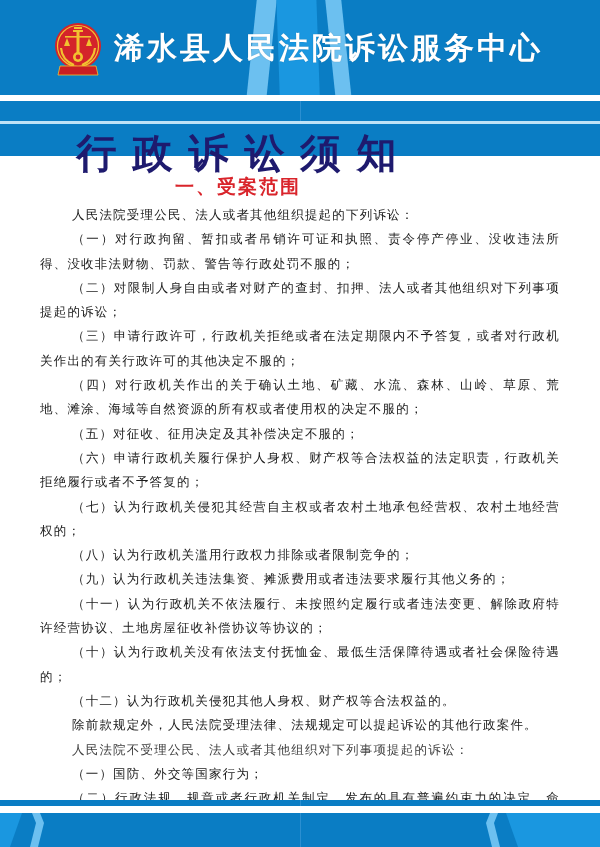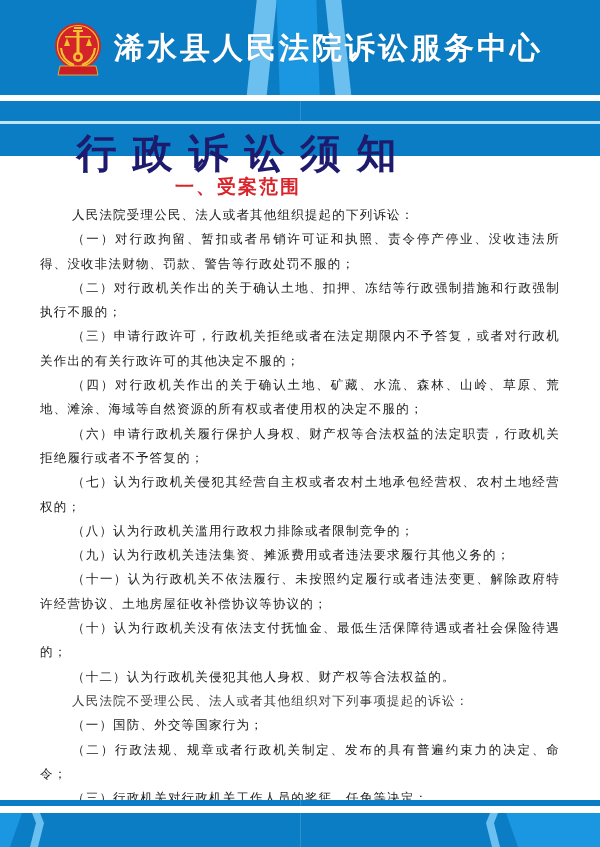--- a/index.html
+++ b/index.html
@@ -139,30 +139,32 @@
 
   <div class="header-title">浠水县人民法院诉讼服务中心</div>
 </div>
 
 <h1 class="main-title">行政诉讼须知</h1>
 <h2 class="section-title">一、受案范围</h2>
 
 <div class="content">
   <p>人民法院受理公民、法人或者其他组织提起的下列诉讼：</p>
   <p>（一）对行政拘留、暂扣或者吊销许可证和执照、责令停产停业、没收违法所得、没收非法财物、罚款、警告等行政处罚不服的；</p>
-  <p>（二）对行政机关作出的关于确认土地、扣押、冻结等行政强制措施和行政强制执行不服的；</p>
+  <p>（二）对限制人身自由或者对财产的查封、扣押、法人或者其他组织对下列事项提起的诉讼；</p>
   <p>（三）申请行政许可，行政机关拒绝或者在法定期限内不予答复，或者对行政机关作出的有关行政许可的其他决定不服的；</p>
   <p>（四）对行政机关作出的关于确认土地、矿藏、水流、森林、山岭、草原、荒地、滩涂、海域等自然资源的所有权或者使用权的决定不服的；</p>
+  <p>（五）对征收、征用决定及其补偿决定不服的；</p>
   <p>（六）申请行政机关履行保护人身权、财产权等合法权益的法定职责，行政机关拒绝履行或者不予答复的；</p>
   <p>（七）认为行政机关侵犯其经营自主权或者农村土地承包经营权、农村土地经营权的；</p>
   <p>（八）认为行政机关滥用行政权力排除或者限制竞争的；</p>
   <p>（九）认为行政机关违法集资、摊派费用或者违法要求履行其他义务的；</p>
   <p>（十一）认为行政机关不依法履行、未按照约定履行或者违法变更、解除政府特许经营协议、土地房屋征收补偿协议等协议的；</p>
   <p>（十）认为行政机关没有依法支付抚恤金、最低生活保障待遇或者社会保险待遇的；</p>
   <p>（十二）认为行政机关侵犯其他人身权、财产权等合法权益的。</p>
+  <p>除前款规定外，人民法院受理法律、法规规定可以提起诉讼的其他行政案件。</p>
   <p class="red">人民法院不受理公民、法人或者其他组织对下列事项提起的诉讼：</p>
   <p>（一）国防、外交等国家行为；</p>
   <p>（二）行政法规、规章或者行政机关制定、发布的具有普遍约束力的决定、命令；</p>
   <p>（三）行政机关对行政机关工作人员的奖惩、任免等决定；</p>
 
 </div>
 
 <div class="footer">
   <div class="band-top"></div>
   <div class="band-top-div"></div>

